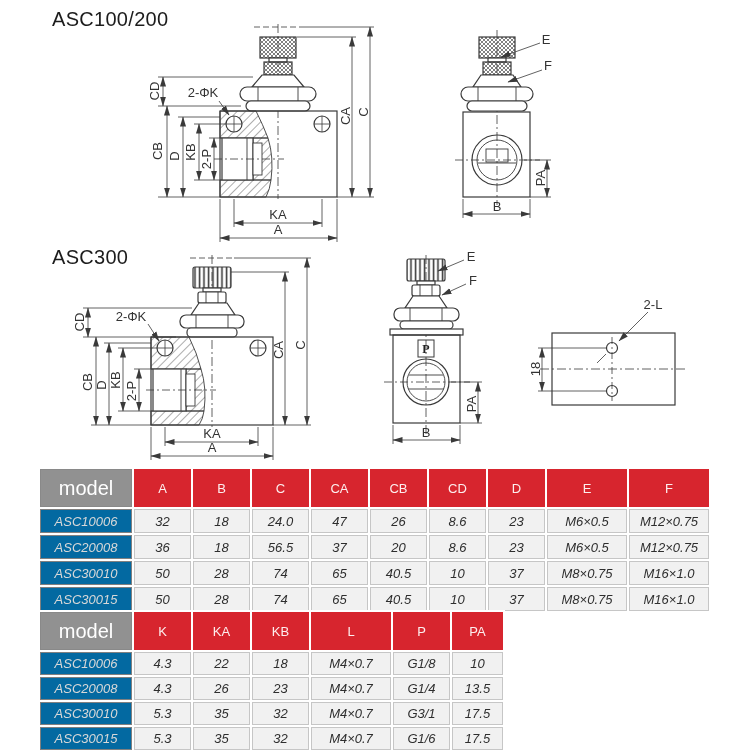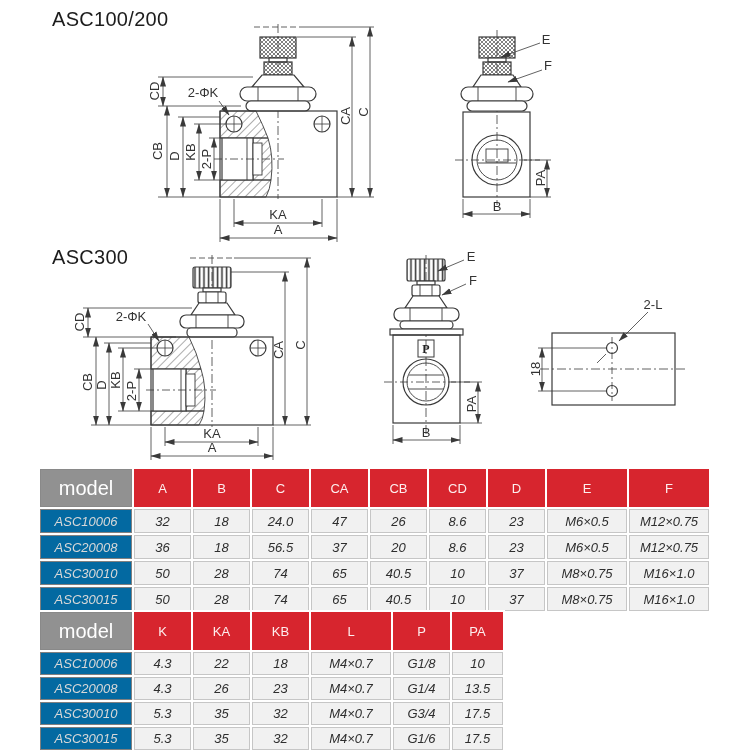--- a/index.html
+++ b/index.html
@@ -401,21 +401,21 @@
             <td class="td-val">M4×0.7</td>
             <td class="td-val">G1/4</td>
             <td class="td-val">13.5</td>
           </tr>
           <tr>
             <td class="td-model">ASC30010</td>
             <td class="td-val">5.3</td>
             <td class="td-val">35</td>
             <td class="td-val">32</td>
             <td class="td-val">M4×0.7</td>
-            <td class="td-val">G3/4</td>
+            <td class="td-val">G3/1</td>
             <td class="td-val">17.5</td>
           </tr>
           <tr>
             <td class="td-model">ASC30015</td>
             <td class="td-val">5.3</td>
             <td class="td-val">35</td>
             <td class="td-val">32</td>
             <td class="td-val">M4×0.7</td>
             <td class="td-val">G1/6</td>
             <td class="td-val">17.5</td>

